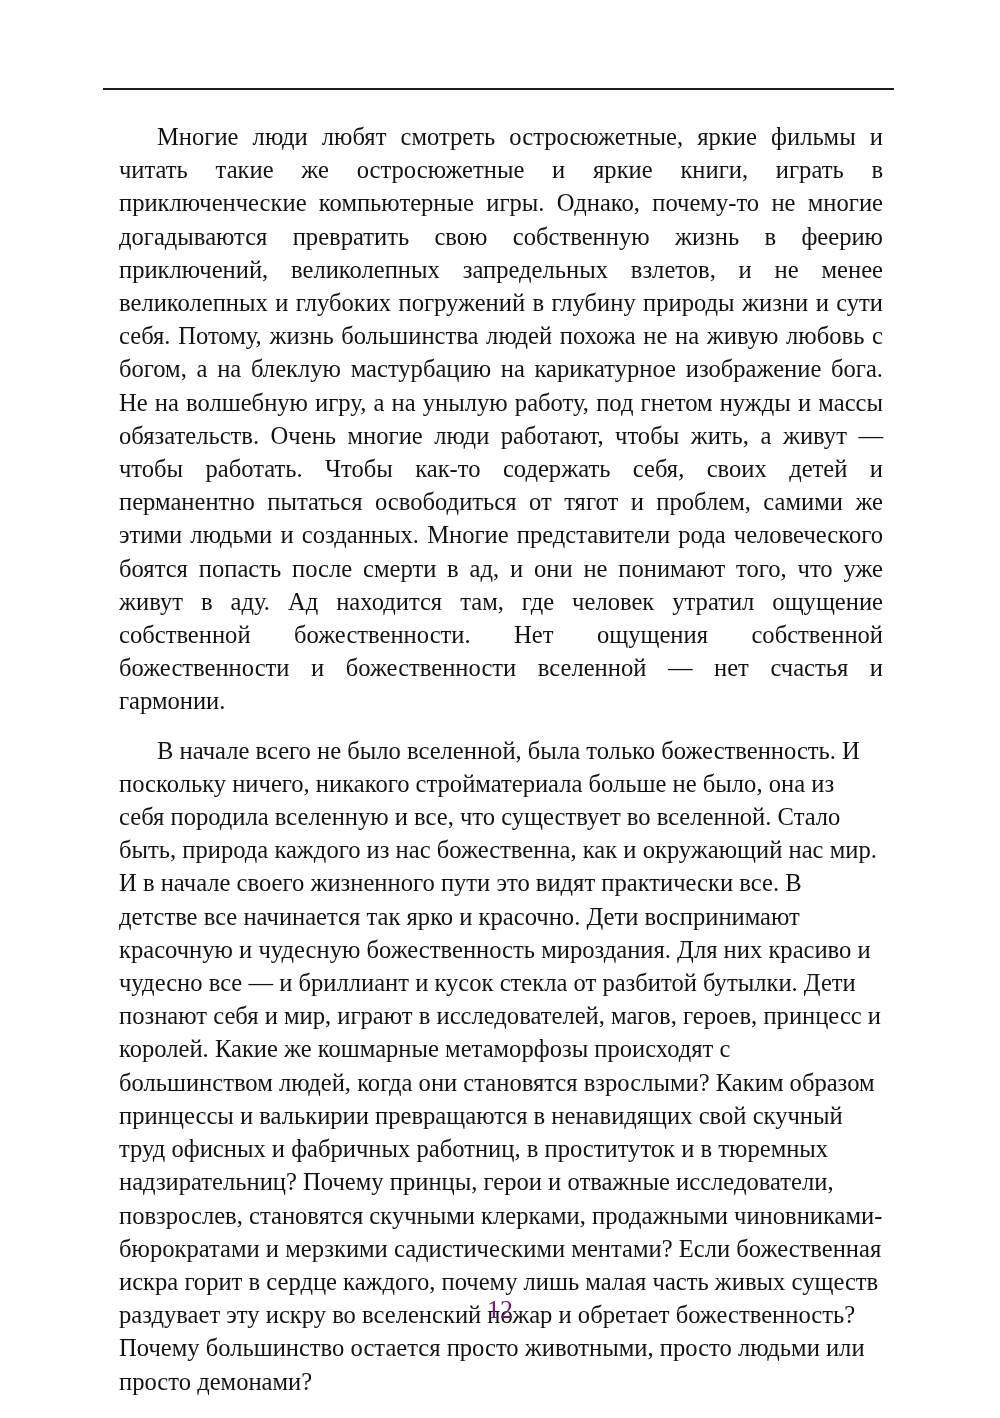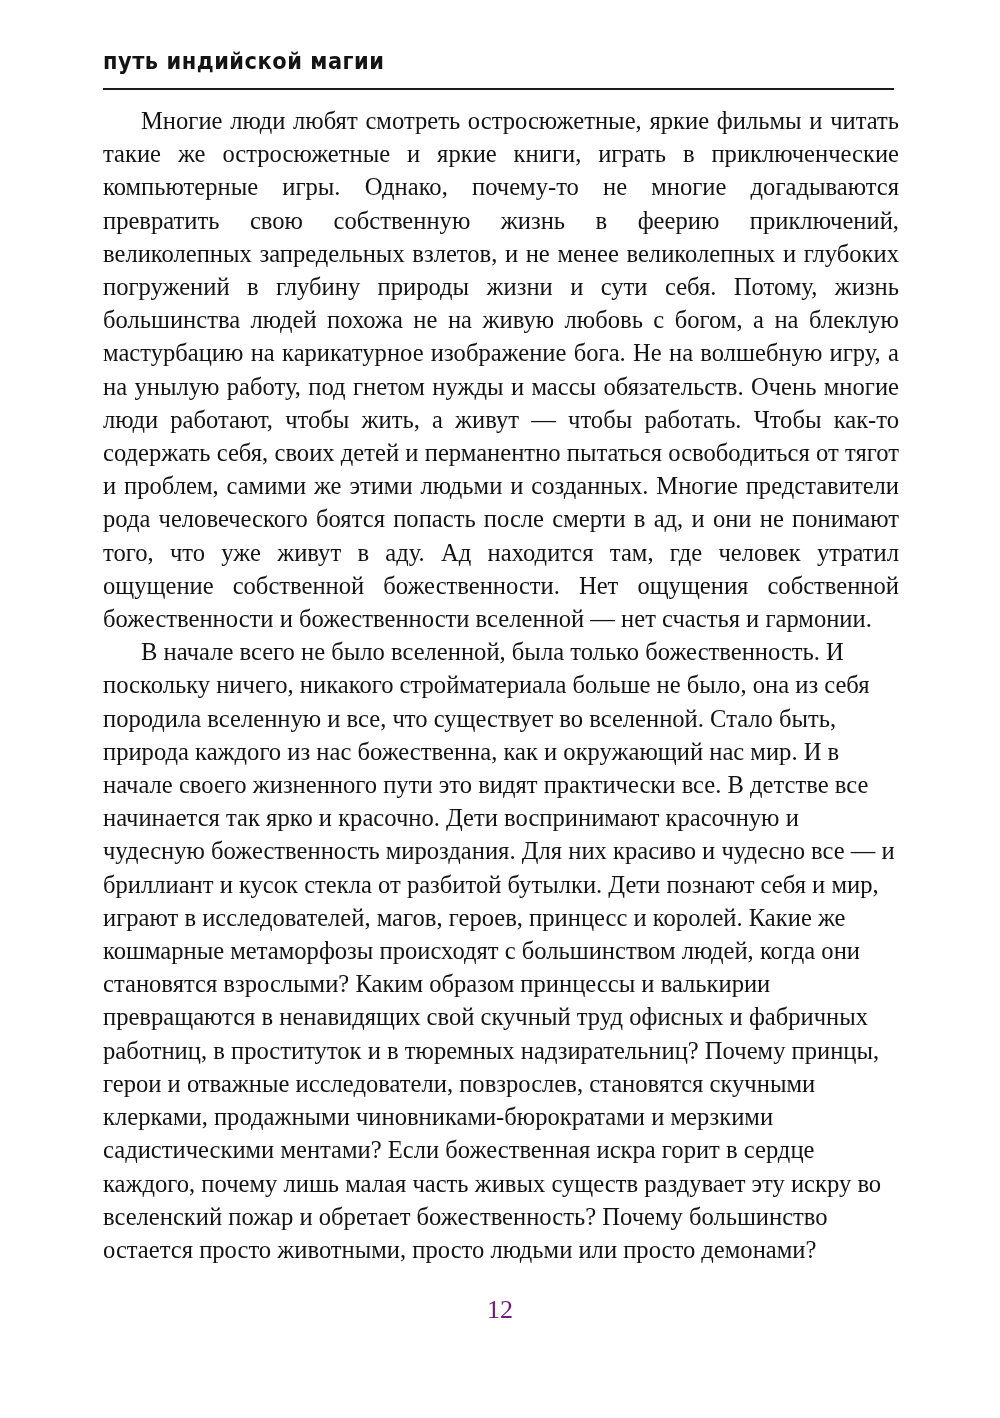--- a/index.html
+++ b/index.html
@@ -47,21 +47,21 @@
   }
 
   
   .textblock {
     position: absolute;
     left: 103px;
     top: 104px;
     width: 796px;
   }
   .textblock p {
-    margin: 0;
+    margin: 16px;
     font-family: "Liberation Serif", "DejaVu Serif", serif;
     font-size: 24.6px;
     line-height: 33.2px;
     color: #131313;
     text-align: justify;
     text-justify: inter-word;
     text-indent: 38px;
     hyphens: manual;
     -webkit-hyphens: manual;
   }
@@ -79,23 +79,20 @@
     font-family: "Liberation Serif", "DejaVu Serif", serif;
     font-size: 26px;
     color: #701a75;
   }
 </style>
 </head>
 <body>
 
 <div class="page">
 
-  <header class="running-head">
-    <div class="running-head-title">путь индийской магии</div>
-  </header>
   <div class="running-head-rule"></div>
 
   <section class="textblock">
     <p>Многие люди любят смотреть остросюжетные, яркие фильмы и читать такие же остросюжетные и яркие книги, играть в приключенческие компьютерные игры. Однако, почему-то не многие догадываются превратить свою собственную жизнь в феерию приключений, великолепных запредельных взлетов, и не менее великолепных и глубоких погружений в глубину природы жизни и сути себя. Потому, жизнь большинства людей похожа не на живую любовь с богом, а на блеклую мастурбацию на карикатурное изображение бога. Не на волшебную игру, а на унылую работу, под гнетом нужды и массы обязательств. Очень многие люди работают, чтобы жить, а живут — чтобы работать. Чтобы как-то содержать себя, своих детей и перманентно пытаться освободиться от тягот и проблем, самими же этими людьми и созданных. Многие представители рода человеческого боятся попасть после смерти в ад, и они не понимают того, что уже живут в аду. Ад находится там, где человек утратил ощущение собственной божественности. Нет ощущения собственной божественности и божественности вселенной — нет счастья и гармонии.</p>
     <p>В начале всего не было вселенной, была только божественность. И поскольку ничего, никакого стройматериала больше не было, она из себя породила вселенную и все, что существует во вселенной. Стало быть, природа каждого из нас божественна, как и окружающий нас мир. И в начале своего жизненного пути это видят практически все. В детстве все начинается так ярко и красочно. Дети воспринимают красочную и чудесную божественность мироздания. Для них красиво и чудесно все — и бриллиант и кусок стекла от разбитой бутылки. Дети познают себя и мир, играют в исследователей, магов, героев, принцесс и королей. Какие же кошмарные метаморфозы происходят с большинством людей, когда они становятся взрослыми? Каким образом принцессы и валькирии превращаются в ненавидящих свой скучный труд офисных и фабричных работниц, в проституток и в тюремных надзирательниц? Почему принцы, герои и отважные исследователи, повзрослев, становятся скучными клерками, продажными чиновниками-бюрократами и мерзкими садистическими ментами? Если божественная искра горит в сердце каждого, почему лишь малая часть живых существ раздувает эту искру во вселенский пожар и обретает божественность? Почему большинство остается просто животными, просто людьми или просто демонами?</p>
   </section>
 
   <div class="folio">12</div>
 
 </div>

